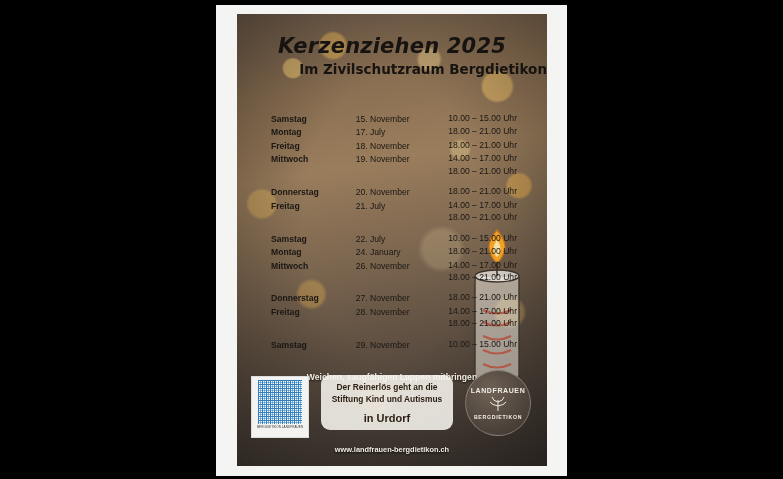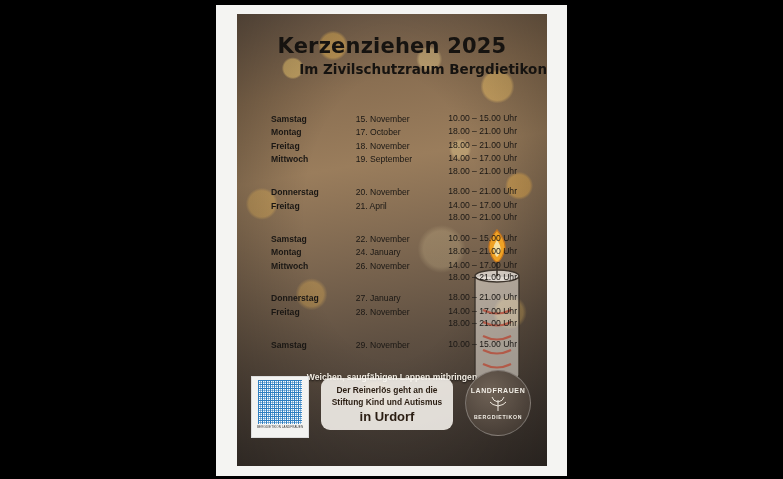--- a/index.html
+++ b/index.html
@@ -67,20 +67,21 @@
 
   
   .title {
     position: absolute; top: 20px; left: 0; right: 0;
     text-align: center;
     font-family: "DejaVu Sans", sans-serif;
     font-size: 21px;
     font-weight: bold;
     color: #161310;
     letter-spacing: 0.2px;
+    font-style: italic;
   }
   .subtitle {
     position: absolute; top: 47px; left: 0; right: 0;
     text-align: right;
     font-family: "DejaVu Sans", sans-serif;
     font-size: 13.5px;
     font-weight: bold;
     color: #161310;
   }
   .note {
@@ -177,21 +178,21 @@
     width: 132px;
     background: rgba(247,244,238,0.88);
     border-radius: 9px;
     padding: 7px 3px 6px;
     text-align: center;
   }
   #donation .d1 {
     font-size: 8.4px; font-weight: bold; color: #2a1d12; line-height: 1.35;
   }
   #donation .d2 {
-    font-size: 13px; font-weight: bold; color: #2a1d12; margin-top: 1px;
+    font-size: 11px; font-weight: bold; color: #2a1d12; margin-top: 7px;
   }
 
   #logo {
     position: absolute;
     right: 16px; bottom: 30px;
     width: 66px; height: 66px;
     border-radius: 50%;
     background: radial-gradient(circle at 38% 32%, #6f6256 0%, #4a4038 70%, #3a332c 100%);
     border: 1px solid rgba(255,255,255,0.28);
     display: flex;
@@ -246,58 +247,58 @@
       <div id="schedule">
           <div class="row">
             <div class="day">Samstag</div>
             <div class="date">15. November</div>
             <div class="times">
               <div class="time">10.00 – 15.00 Uhr</div>
             </div>
           </div>
           <div class="row">
             <div class="day">Montag</div>
-            <div class="date">17. October</div>
+            <div class="date">17. July</div>
             <div class="times">
               <div class="time">18.00 – 21.00 Uhr</div>
             </div>
           </div>
           <div class="row">
             <div class="day">Freitag</div>
             <div class="date">18. November</div>
             <div class="times">
               <div class="time">18.00 – 21.00 Uhr</div>
             </div>
           </div>
           <div class="row">
             <div class="day">Mittwoch</div>
-            <div class="date">19. September</div>
+            <div class="date">19. November</div>
             <div class="times">
               <div class="time">14.00 – 17.00 Uhr</div>
               <div class="time">18.00 – 21.00 Uhr</div>
             </div>
           </div>
           <div class="row gap">
             <div class="day">Donnerstag</div>
             <div class="date">20. November</div>
             <div class="times">
               <div class="time">18.00 – 21.00 Uhr</div>
             </div>
           </div>
           <div class="row">
             <div class="day">Freitag</div>
-            <div class="date">21. April</div>
+            <div class="date">21. July</div>
             <div class="times">
               <div class="time">14.00 – 17.00 Uhr</div>
               <div class="time">18.00 – 21.00 Uhr</div>
             </div>
           </div>
           <div class="row gap">
             <div class="day">Samstag</div>
-            <div class="date">22. November</div>
+            <div class="date">22. July</div>
             <div class="times">
               <div class="time">10.00 – 15.00 Uhr</div>
             </div>
           </div>
           <div class="row">
             <div class="day">Montag</div>
             <div class="date">24. January</div>
             <div class="times">
               <div class="time">18.00 – 21.00 Uhr</div>
             </div>
@@ -305,21 +306,21 @@
           <div class="row">
             <div class="day">Mittwoch</div>
             <div class="date">26. November</div>
             <div class="times">
               <div class="time">14.00 – 17.00 Uhr</div>
               <div class="time">18.00 – 21.00 Uhr</div>
             </div>
           </div>
           <div class="row gap">
             <div class="day">Donnerstag</div>
-            <div class="date">27. January</div>
+            <div class="date">27. November</div>
             <div class="times">
               <div class="time">18.00 – 21.00 Uhr</div>
             </div>
           </div>
           <div class="row">
             <div class="day">Freitag</div>
             <div class="date">28. November</div>
             <div class="times">
               <div class="time">14.00 – 17.00 Uhr</div>
               <div class="time">18.00 – 21.00 Uhr</div>
@@ -354,15 +355,16 @@
             <path d="M13 15 L13 4"></path>
             <path d="M13 6 q-5 -1 -6 -5"></path>
             <path d="M13 6 q5 -1 6 -5"></path>
             <path d="M13 10 q-6 -1 -8 -4"></path>
             <path d="M13 10 q6 -1 8 -4"></path>
           </g>
         </svg>
         <div class="l-bot">BERGDIETIKON</div>
       </div>
 
+      <div class="url">www.landfrauen-bergdietikon.ch</div>
     </div>
   </div>
 </div>
 
 </body></html>

